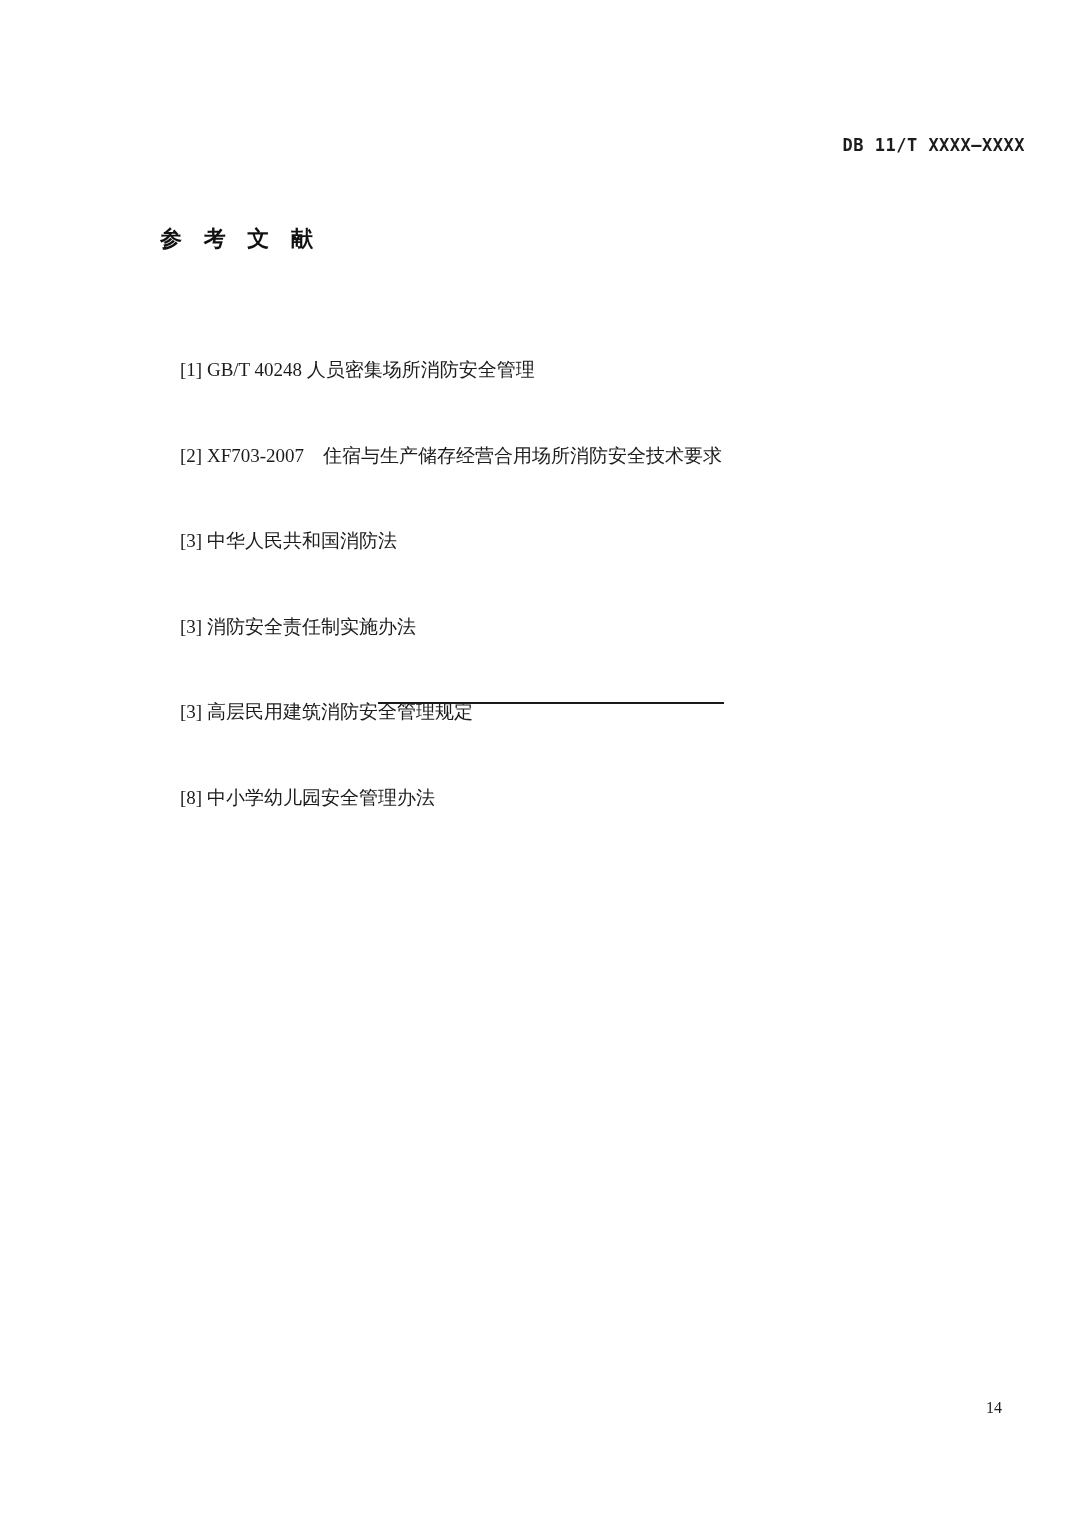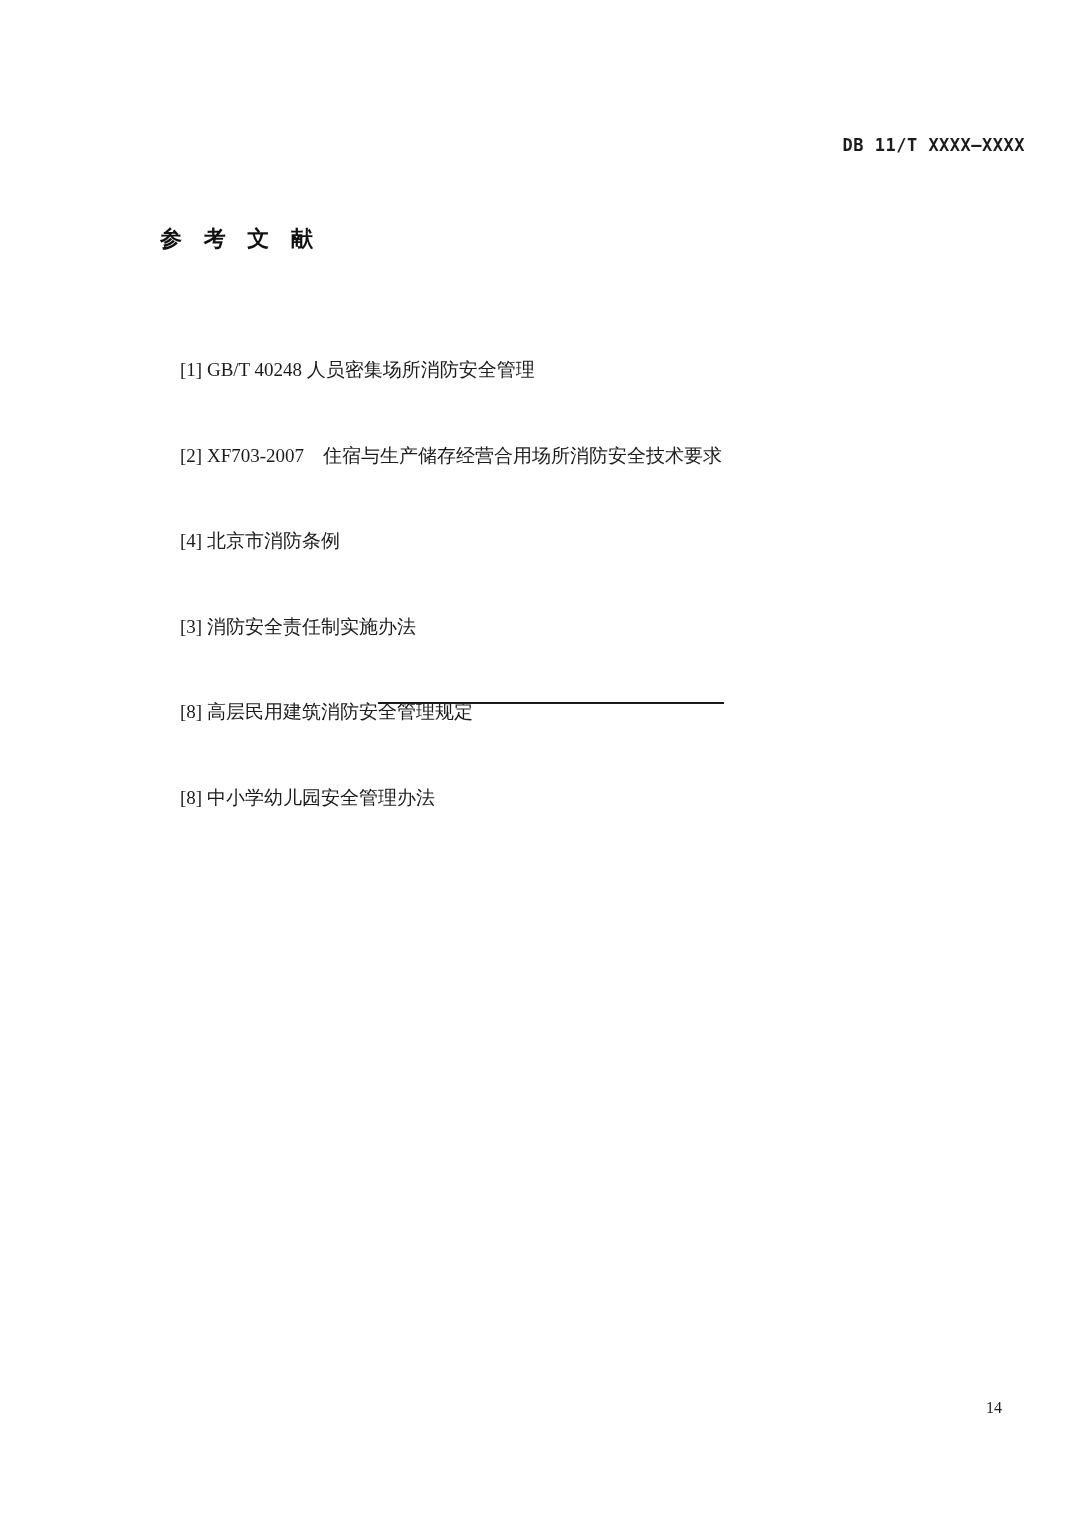--- a/index.html
+++ b/index.html
@@ -75,23 +75,23 @@
 
 <div class="page">
 
   <div class="doc-header">DB 11/T XXXX—XXXX</div>
 
   <h1 class="ref-title">参 考 文 献</h1>
 
   <ol class="ref-list">
     <li>[1] GB/T 40248 人员密集场所消防安全管理</li>
     <li>[2] XF703-2007　住宿与生产储存经营合用场所消防安全技术要求</li>
-    <li>[4] 北京市消防条例</li>
+    <li>[3] 中华人民共和国消防法</li>
     <li>[3] 消防安全责任制实施办法</li>
-    <li>[8] 高层民用建筑消防安全管理规定</li>
+    <li>[3] 高层民用建筑消防安全管理规定</li>
     <li>[8] 中小学幼儿园安全管理办法</li>
   </ol>
 
   <div class="end-rule"></div>
 
   <div class="page-number">14</div>
 
 </div>
 
 </body></html>

